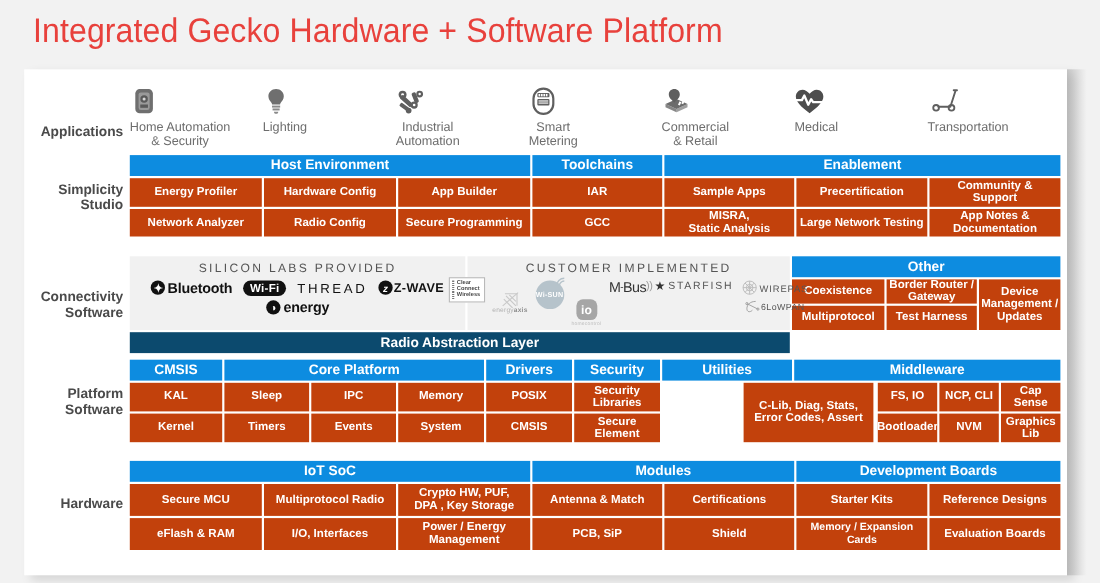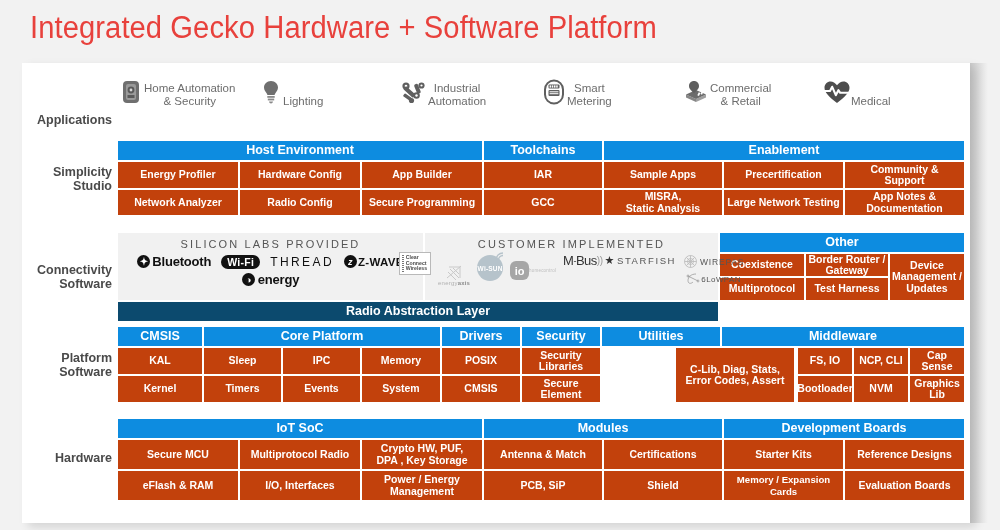--- a/index.html
+++ b/index.html
@@ -70,21 +70,21 @@
     overflow:hidden;
   }
   .cell:last-child{margin-right:0;}
   .bandgap{height:2px;width:100%;}
 
   
   #row-applications{top:14px;height:58px;}
   #row-applications .rowlabel{top:36px;}
   #apps{position:absolute;left:96px;right:6px;top:0;display:flex;}
   .app{
-    flex:1;display:flex;flex-direction:row;align-items:flex-end;
+    flex:1;display:flex;flex-direction:column;align-items:flex-start;
     justify-content:flex-start;
   }
   .app .ic{height:30px;display:flex;align-items:center;justify-content:center;}
   .app .lbl{
     margin-top:3px;font-size:11.5px;color:#6d6d6d;text-align:center;
     line-height:12.5px;
   }
   
   #row-simplicity{top:78px;height:72px;}
   #row-simplicity .rowlabel{top:24px;}
@@ -267,20 +267,34 @@
       <div class="app">
         <div class="ic">
           <svg width="28" height="24" viewBox="0 0 28 24">
               <path d="M14 23C6 17 1.5 12.5 1.5 7.8 1.5 4 4.3 1.5 7.5 1.5c2.6 0 4.6 1.5 6.5 3.8 1.9-2.3 3.9-3.8 6.5-3.8 3.2 0 6 2.5 6 6.3C26.5 12.5 22 17 14 23z" fill="#4d4d4d"></path>
               <path d="M0 11h7l2.2-4.2 3.6 8.4 2.6-5 1.8 2.6H28" fill="none" stroke="#ffffff" stroke-width="2.1" stroke-linejoin="round" stroke-linecap="round"></path>
             </svg>
         </div>
         <div class="lbl">Medical</div>
       </div>
 
+      <div class="app">
+        <div class="ic">
+          <svg width="34" height="26" viewBox="0 0 34 26">
+              <g fill="none" stroke="#5f5f5f" stroke-width="1.7" stroke-linecap="round">
+                <path d="M24 3h3"></path>
+                <path d="M25.6 3.6L21 18"></path>
+                <path d="M10 18h10"></path>
+                <circle cx="8" cy="19" r="2.6"></circle>
+                <circle cx="22" cy="19" r="2.6"></circle>
+              </g>
+            </svg>
+        </div>
+        <div class="lbl">Transportation</div>
+      </div>
 
     </div>
   </div>
 
   <div class="row" id="row-simplicity">
     <div class="rowlabel">
       <span>Simplicity</span><br>
       <span>Studio</span>
     </div>
     <div class="content">
@@ -369,21 +383,21 @@
               <svg width="12" height="10" viewBox="0 0 12 10" style="position:absolute;right:-3px;top:-4px">
                   <g fill="none" stroke="#b6c3cb" stroke-width="1.3">
                     <path d="M2 9A7 7 0 0 1 9 2"></path>
                     <path d="M4.5 9A4.5 4.5 0 0 1 9 4.5"></path>
                   </g>
                 </svg>
               <span class="lg-wisun">
                   <span>Wi-SUN</span>
                 </span>
             </div>
-            <div style="display:flex;flex-direction:row;align-items:center;margin-top:9px;">
+            <div style="display:flex;flex-direction:column;align-items:center;margin-top:20px;">
               <span class="lg-io">io</span>
               <span class="tiny">homecontrol</span>
             </div>
             <div style="display:flex;flex-direction:row;align-items:center;gap:2px;margin-top:1px;">
               <span class="lg lg-mbus">M<span style="font-size:9px;vertical-align:top">-</span>Bus<span style="color:#9a9a9a;font-size:10px">))</span></span>
               <span class="lg lg-star">
                   <span style="font-size:11px;color:#333;margin-right:1px">★</span>
                   <span>STARFISH</span>
                 </span>
             </div>

